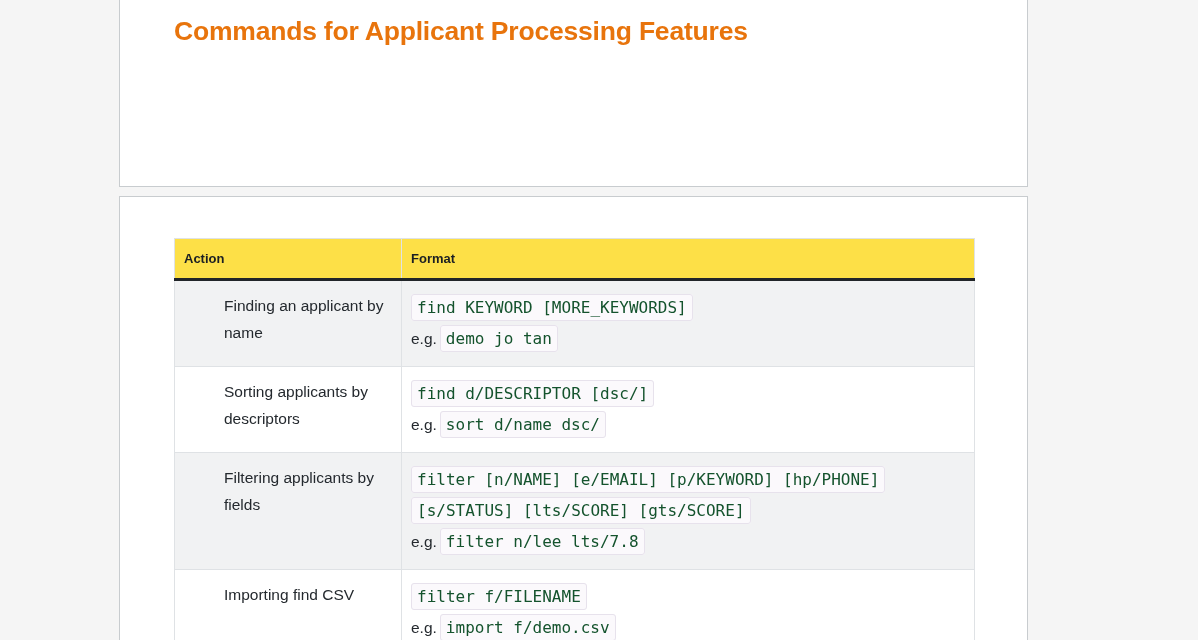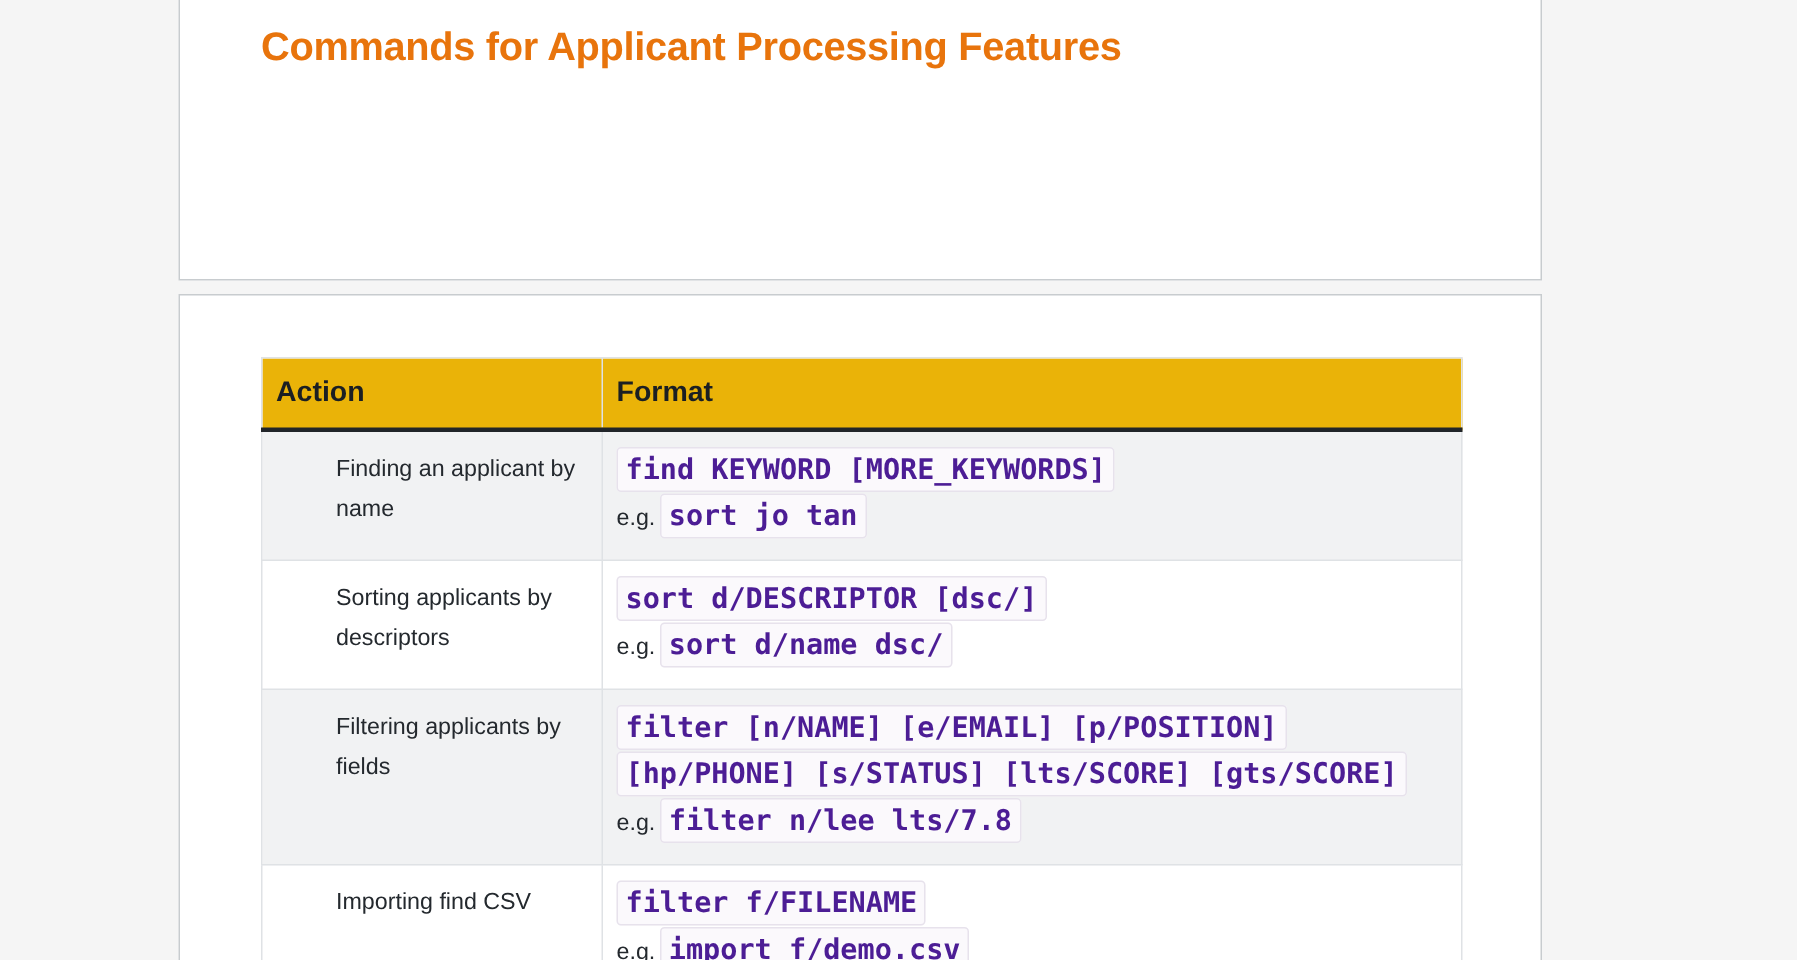--- a/index.html
+++ b/index.html
@@ -65,23 +65,23 @@
   }
 
   .cmd-table th,
   .cmd-table td {
     border: 1px solid #dfe2e5;
     vertical-align: top;
     text-align: left;
   }
 
   .cmd-table thead th {
-    background: #eab308;
+    background: #fde047;
     font-weight: bold;
-    font-size: 19px;
+    font-size: 13px;
     color: #1b1f23;
     padding: 12px 8px 12px 9px;
     border-bottom: 3px solid #212529;
   }
 
   .col-action { width: 227px; }
   .col-format { width: 573px; }
 
   .cmd-table tbody td {
     padding: 11px 8px 12px 9px;
@@ -100,30 +100,29 @@
     margin-left: 40px;
   }
 
   .fmt-line {
     display: block;
     line-height: 2.0;
   }
 
   code {
     font-family: "DejaVu Sans Mono", "Liberation Mono", monospace;
-    font-size: 19px;
-    color: #4c1d95;
+    font-size: 16px;
+    color: #14532d;
     background: #fbf9fc;
     border: 1px solid #e7e2ec;
     border-radius: 3px;
     padding: 3px 5px;
     box-decoration-break: clone;
     -webkit-box-decoration-break: clone;
     line-height: 1.55;
-    font-weight: bold;
   }
 
   .eg-label {
     font-size: 15.5px;
     color: #24292e;
     margin-right: 3px;
     text-align: right;
   }
 </style>
 </head>
@@ -152,46 +151,46 @@
 
         <tr>
           <td>
             <span class="action-text">Finding an applicant by name</span>
           </td>
           <td>
             <span class="fmt-line">
               <code>find KEYWORD [MORE_KEYWORDS]</code>
             </span>
             <span class="fmt-line">
-              <span class="eg-label">e.g.</span><code>sort jo tan</code>
+              <span class="eg-label">e.g.</span><code>demo jo tan</code>
             </span>
           </td>
         </tr>
 
         <tr>
           <td>
             <span class="action-text">Sorting applicants by descriptors</span>
           </td>
           <td>
             <span class="fmt-line">
-              <code>sort d/DESCRIPTOR [dsc/]</code>
+              <code>find d/DESCRIPTOR [dsc/]</code>
             </span>
             <span class="fmt-line">
               <span class="eg-label">e.g.</span><code>sort d/name dsc/</code>
             </span>
           </td>
         </tr>
 
         <tr>
           <td>
             <span class="action-text">Filtering applicants by fields</span>
           </td>
           <td>
             <span class="fmt-line">
-              <code>filter [n/NAME] [e/EMAIL] [p/POSITION] [hp/PHONE] [s/STATUS] [lts/SCORE] [gts/SCORE]</code>
+              <code>filter [n/NAME] [e/EMAIL] [p/KEYWORD] [hp/PHONE] [s/STATUS] [lts/SCORE] [gts/SCORE]</code>
             </span>
             <span class="fmt-line">
               <span class="eg-label">e.g.</span><code>filter n/lee lts/7.8</code>
             </span>
           </td>
         </tr>
 
         <tr>
           <td>
             <span class="action-text">Importing find CSV</span>

